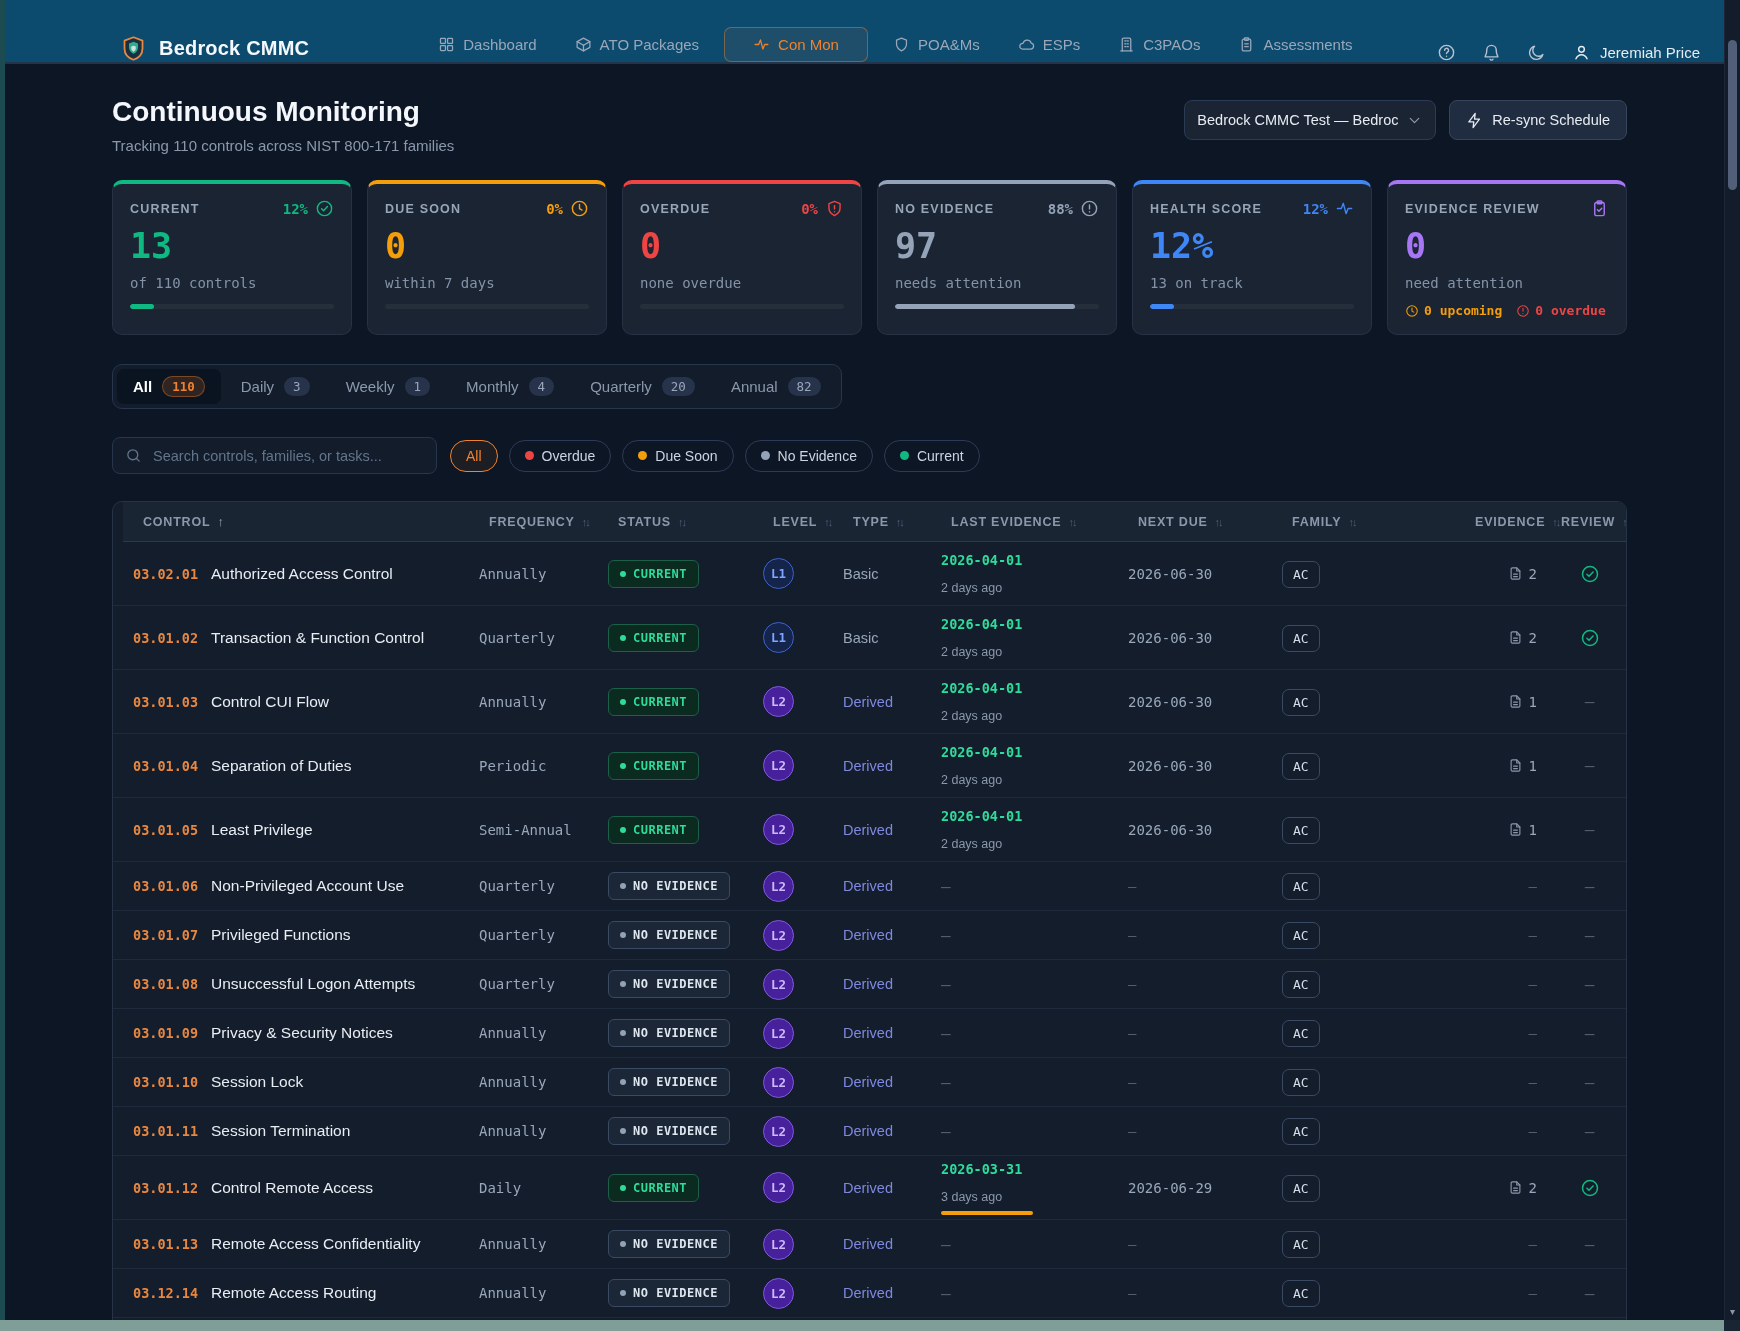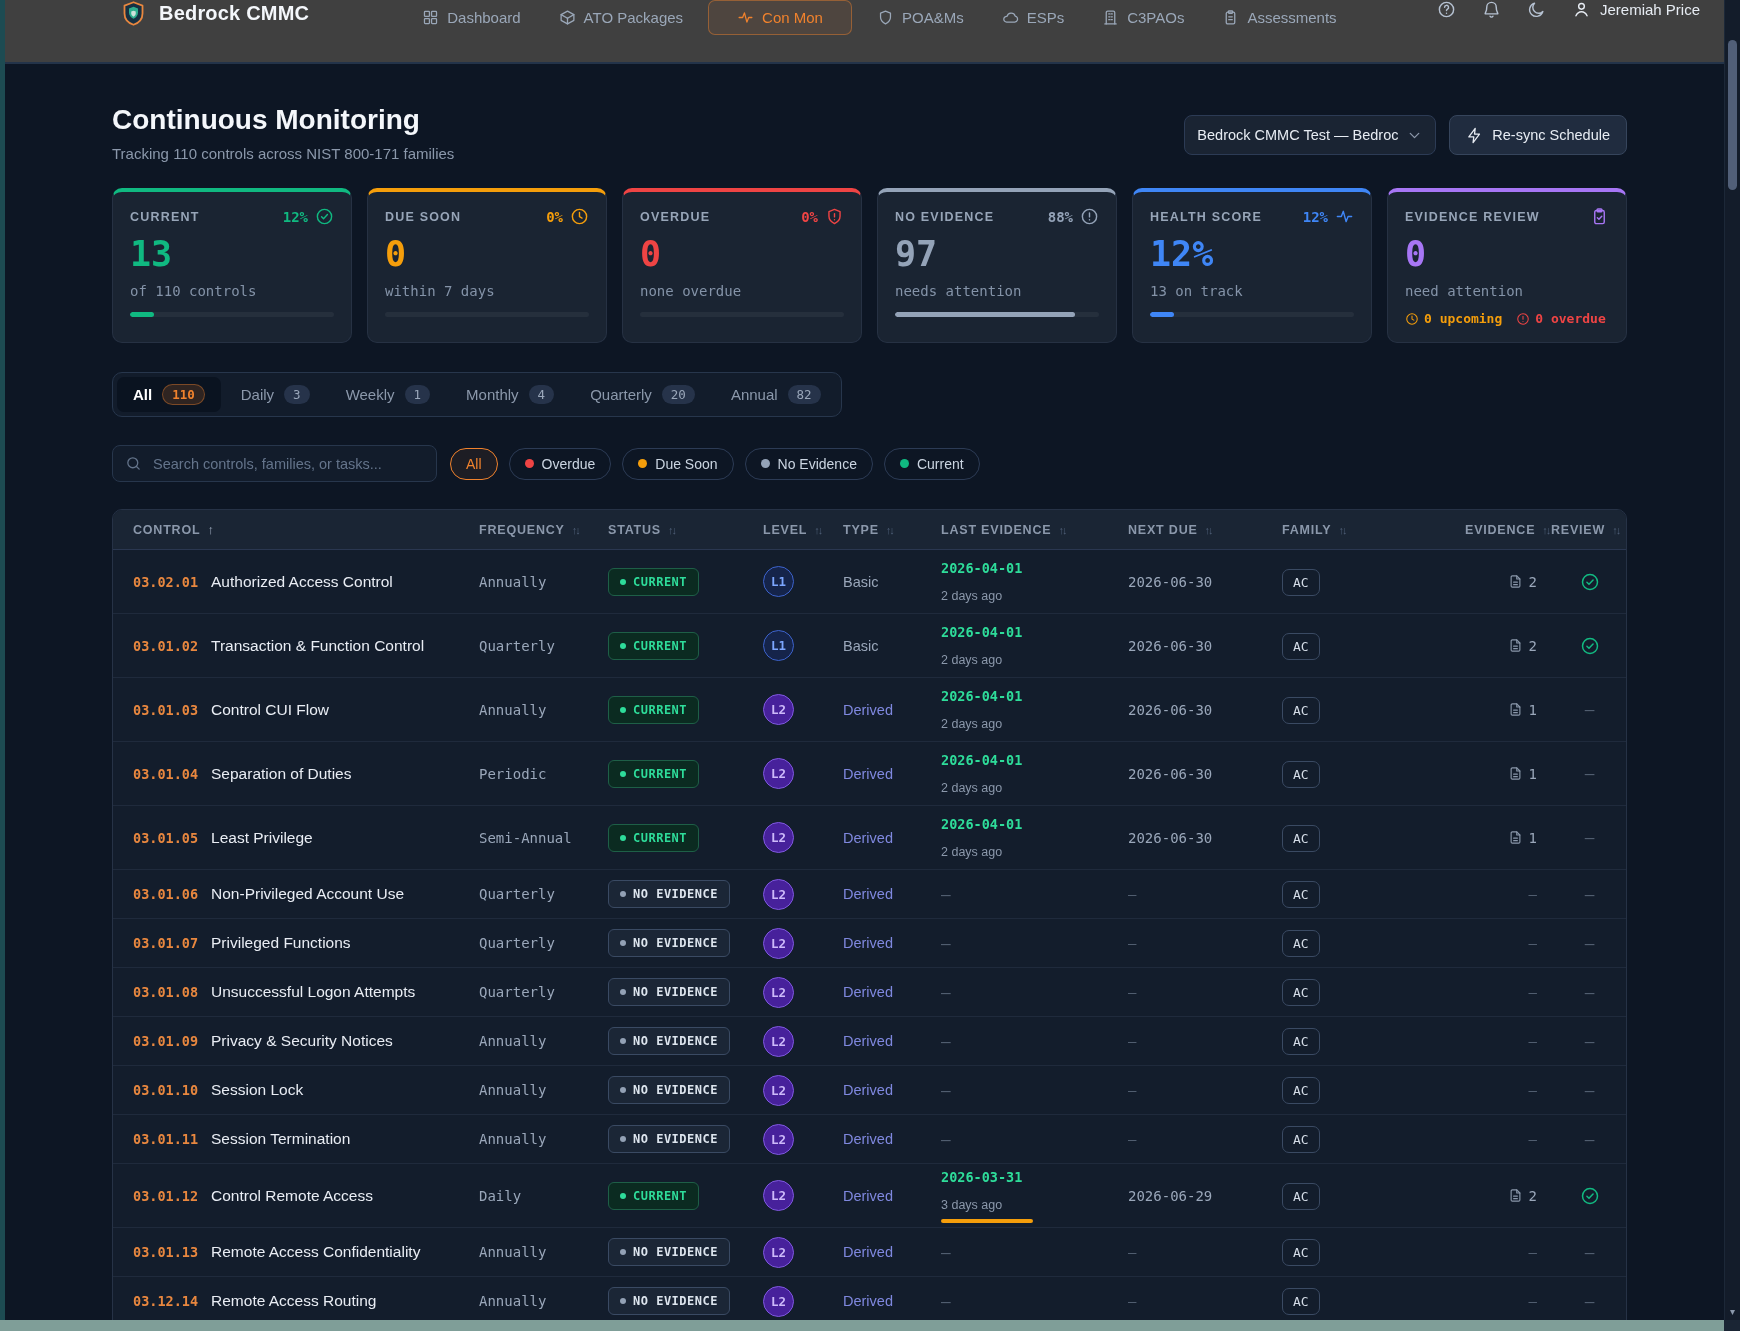--- a/index.html
+++ b/index.html
@@ -7,40 +7,40 @@
   body {
     width:1740px; height:1331px; overflow:hidden; position:relative;
     background:#0d1624; color:#e7ecf3;
     font-family:"Liberation Sans", sans-serif;
   }
   svg { display:block; }
   .icn svg { width:17px; height:17px; stroke:currentColor; fill:none; stroke-width:1.8; stroke-linecap:round; stroke-linejoin:round; }
 
   
   .navbar {
-    height:64px; background:#404040; border-bottom:2px solid #233349;
-    display:flex; align-items:flex-start; padding:0 40px 0 120px; position:relative; z-index:2;
+    height:64px; background:#0c4a6e; border-bottom:2px solid #233349;
+    display:flex; align-items:flex-end; padding:0 40px 0 120px; position:relative; z-index:2;gap:16px;
   }
   .brand { display:flex; align-items:center; gap:12px; }
   .brand-logo svg { width:27px; height:27px; }
   .brand-name { font-size:20px; font-weight:bold; color:#f4f7fb; letter-spacing:.2px; }
   .nav-items { display:flex; align-items:center; gap:12px; margin-left:100px; }
   .nav-item {
     display:flex; align-items:center; gap:8px; padding:8px 12px; border-radius:7px;
     color:#9aa7b8; font-size:15px; border:1px solid transparent; cursor:pointer; white-space:nowrap;
   }
   .nav-item.active { color:#f0822d; background:rgba(240,130,45,.08); border:1px solid rgba(240,130,45,.45); padding:8px 28px; }
   .nav-right { margin-left:auto; display:flex; align-items:center; gap:26px; color:#b6c2d2; }
   .nav-right .icn svg { width:19px; height:19px; }
   .nav-user { display:flex; align-items:center; gap:9px; font-size:15px; color:#e7ecf3; }
 
   
   .content { width:1515px; margin-left:112px; position:relative; }
 
-  .page-head { margin-top:40px; display:flex; justify-content:space-between; align-items:center; }
+  .page-head { margin-top:32px; display:flex; justify-content:space-between; align-items:flex-start; }
   .page-title { font-size:28px; font-weight:bold; margin:0; color:#f4f7fb; }
   .page-sub { margin-top:9px; color:#8b98ab; font-size:15px; }
   .head-controls { display:flex; gap:13px; margin-top:4px; }
   .pkg-select {
     width:252px; height:40px; background:#1a2433; border:1px solid #2c3b55; border-radius:8px;
     display:flex; align-items:center; gap:8px; padding:0 12px; font-size:14.5px; color:#e7ecf3; cursor:pointer;
   }
   .pkg-select .val { flex:1; white-space:nowrap; overflow:hidden; }
   .pkg-select .icn { color:#8b98ab; }
   .resync-btn {
@@ -87,21 +87,21 @@
     height:32px; display:flex; align-items:center; gap:8px; padding:0 15px; border-radius:999px;
     border:1px solid #2c3b55; background:transparent; color:#cbd5e1; font-size:14px; cursor:pointer;
     font-family:"Liberation Sans",sans-serif;
   }
   .pill.active { border-color:#f0822d; color:#f0822d; background:rgba(240,130,45,.07); }
   .dot { width:9px; height:9px; border-radius:50%; display:inline-block; }
 
   
   .table { margin-top:27px; border:1px solid #263246; border-radius:10px 10px 0 0; overflow:hidden; background:#131d2c; }
   .gridcols { display:grid; grid-template-columns:366px 129px 155px 80px 98px 187px 154px 183px 86px 77px; align-items:center; }
-  .thead { background:#1a2534; border-bottom:1px solid #2a3750; height:40px; }
+  .thead { background:#1a2534; border-bottom:1px solid #2a3750; height:40px;margin-left:10px; }
   .th { font-size:12.5px; font-weight:bold; letter-spacing:.8px; color:#8b98ab; display:flex; align-items:center; gap:7px; white-space:nowrap; }
   .th:first-child { padding-left:20px; }
   .sort { color:#4e5e76; font-size:11px; letter-spacing:-2px; }
   .sort.asc { color:#9aa7ba; font-size:13px; letter-spacing:0; }
 
   .trow { border-bottom:1px solid #1f2a3c; cursor:pointer; }
   .trow.tall { height:64px; }
   .trow.short { height:49px; }
   .c-control { padding-left:20px; display:flex; align-items:center; gap:13px; white-space:nowrap; }
   .cid { font-family:"DejaVu Sans Mono",monospace; font-weight:bold; font-size:13.5px; color:#e8873f; }

